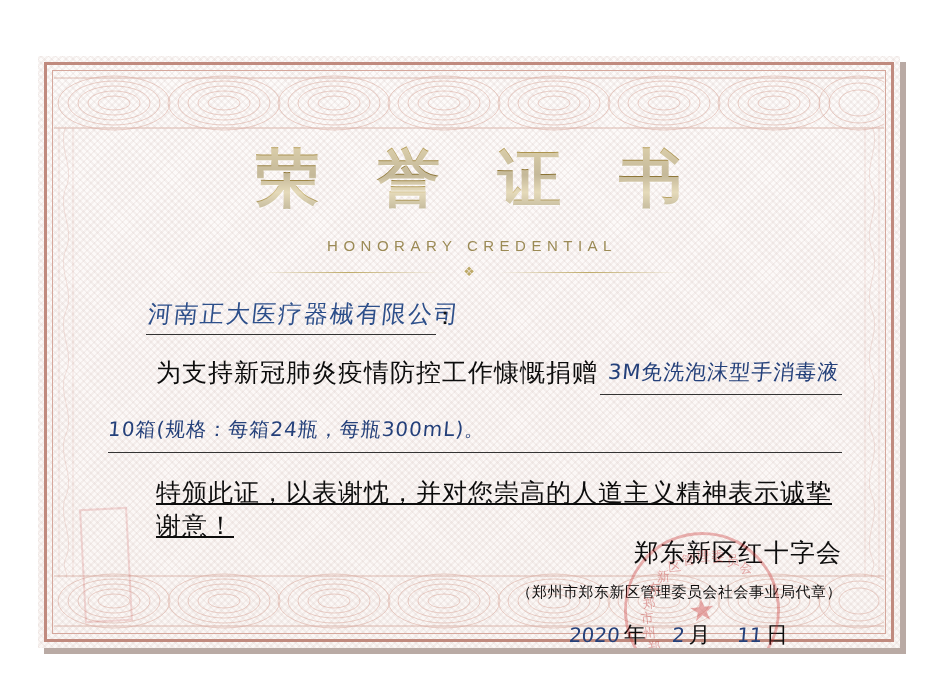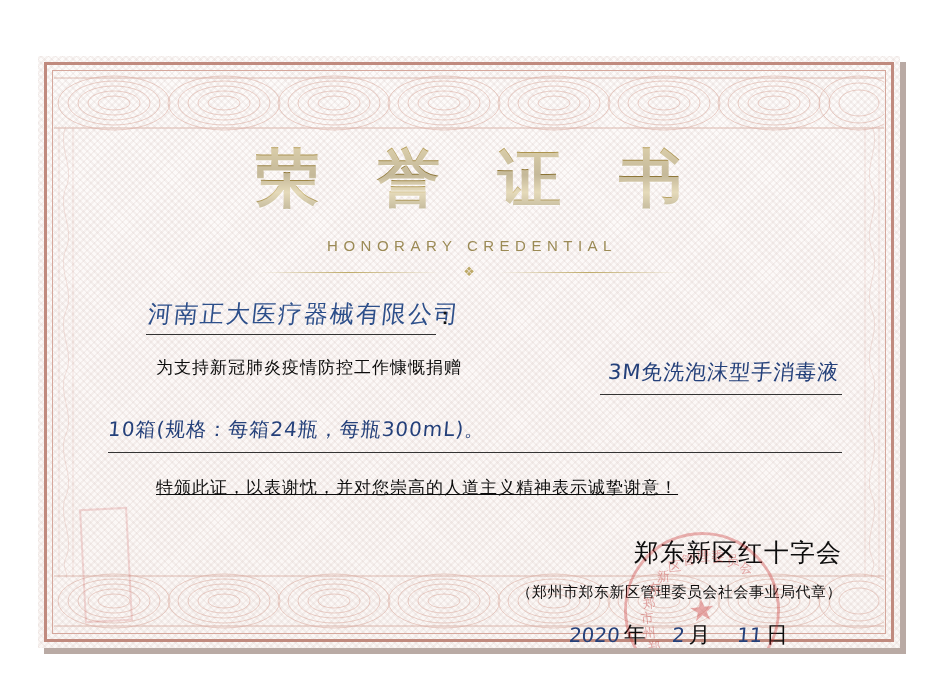--- a/index.html
+++ b/index.html
@@ -181,21 +181,21 @@
     background: #333;
   }
 
   .para-line-1 {
     position: relative;
     margin-top: 16px;
     height: 48px;
   }
   .printed {
     font-family: "DejaVu Serif", serif;
-    font-size: 17px;
+    font-size: 25px;
     color: #0d0d0d;
     letter-spacing: 1px;
   }
   .p1 {
     position: absolute;
     left: 48px;
     top: 0;
   }
   .hand-item {
     position: absolute;

